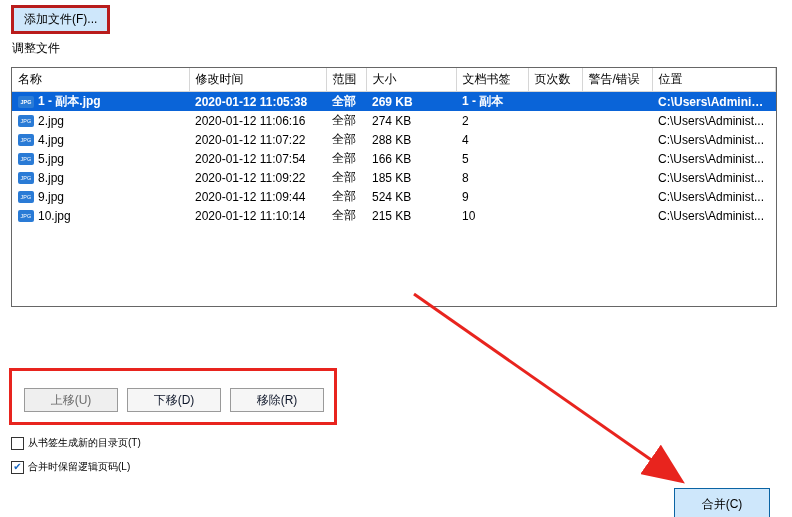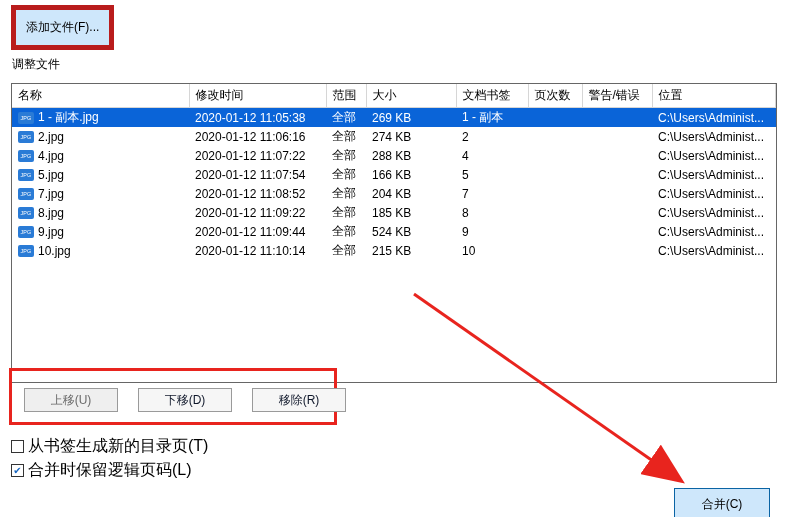--- a/index.html
+++ b/index.html
@@ -10,35 +10,35 @@
     background: #ffffff;
     color: #000;
     width: 792px;
     height: 517px;
     overflow: hidden;
     position: relative;
   }
   .top-btn {
     display: inline-block;
     margin: 5px 0 4px 11px;
-    padding: 9px 10px;
-    border: 5px solid #b91c1c;
+    padding: 3px 10px;
+    border: 3px solid #b91c1c;
     background: #cee7fb;
     font-size: 12px;
     cursor: pointer;
   }
   .section-label {
     margin: 2px 0 2px 12px;
     font-size: 12px;
   }
   .table-wrap {
     border: 1px solid #666;
     margin: 10px 11px;
     width: 766px;
-    height: 300px;
+    height: 240px;
     overflow: hidden;
     background: #fff;
   }
   table {
     border-collapse: collapse;
     width: 100%;
     table-layout: fixed;
   }
   th {
     text-align: left;
@@ -55,20 +55,21 @@
     padding: 1px 6px;
     height: 18px;
     white-space: nowrap;
     overflow: hidden;
     text-overflow: ellipsis;
     font-size: 12px;
   }
   tbody tr.selected td {
     background: #0a64d8;
     color: #fff;
+    font-weight: bold;
   }
   .file-cell {
     display: flex;
     align-items: center;
     gap: 4px;
   }
   .jpg-icon {
     display: inline-flex;
     width: 16px; height: 12px;
     background: #2a7bd6;
@@ -87,39 +88,39 @@
   .red-box {
     position: absolute;
     border: 3px solid #e8241e;
     pointer-events: none;
   }
   .btn-row {
     position: absolute;
     left: 24px;
     top: 388px;
     display: flex;
-    gap: 20px;
+    gap: 9px;
   }
   .std-btn {
     width: 94px;
     height: 24px;
     border: 1px solid #9a9a9a;
     background: #efefef;
     color: #6a6a6a;
     font-size: 12px;
     cursor: pointer;
   }
   .std-btn.enabled { color: #0f172a; background: #f6f6f6; }
   .checkbox-row {
     position: absolute;
     left: 11px;
     display: flex;
     align-items: center;
     gap: 4px;
-    font-size: 16px;
+    font-size: 10px;
   }
   .cb { width: 13px; height: 13px; border: 1px solid #333; display: inline-flex; align-items: center; justify-content: center; }
   .cb.checked { background: #fff; color: #0a64d8; }
   .cb.checked::after { content: "✔"; font-size: 10px; line-height: 1; color: #1565c0; }
   .bottom-btn {
     position: absolute;
     right: 22px;
     top: 488px;
     width: 96px;
     height: 32px;
@@ -224,35 +225,20 @@
           <td>166 KB</td>
           <td>5</td>
           <td></td>
           <td></td>
           <td>C:\Users\Administ...</td>
         </tr>
         <tr>
           <td>
             <div class="file-cell">
               <span class="jpg-icon"></span>
-              <span>7.jpg</span>
-            </div>
-          </td>
-          <td>2020-01-12 11:08:52</td>
-          <td>全部</td>
-          <td>204 KB</td>
-          <td>7</td>
-          <td></td>
-          <td></td>
-          <td>C:\Users\Administ...</td>
-        </tr>
-        <tr>
-          <td>
-            <div class="file-cell">
-              <span class="jpg-icon"></span>
               <span>8.jpg</span>
             </div>
           </td>
           <td>2020-01-12 11:09:22</td>
           <td>全部</td>
           <td>185 KB</td>
           <td>8</td>
           <td></td>
           <td></td>
           <td>C:\Users\Administ...</td>

